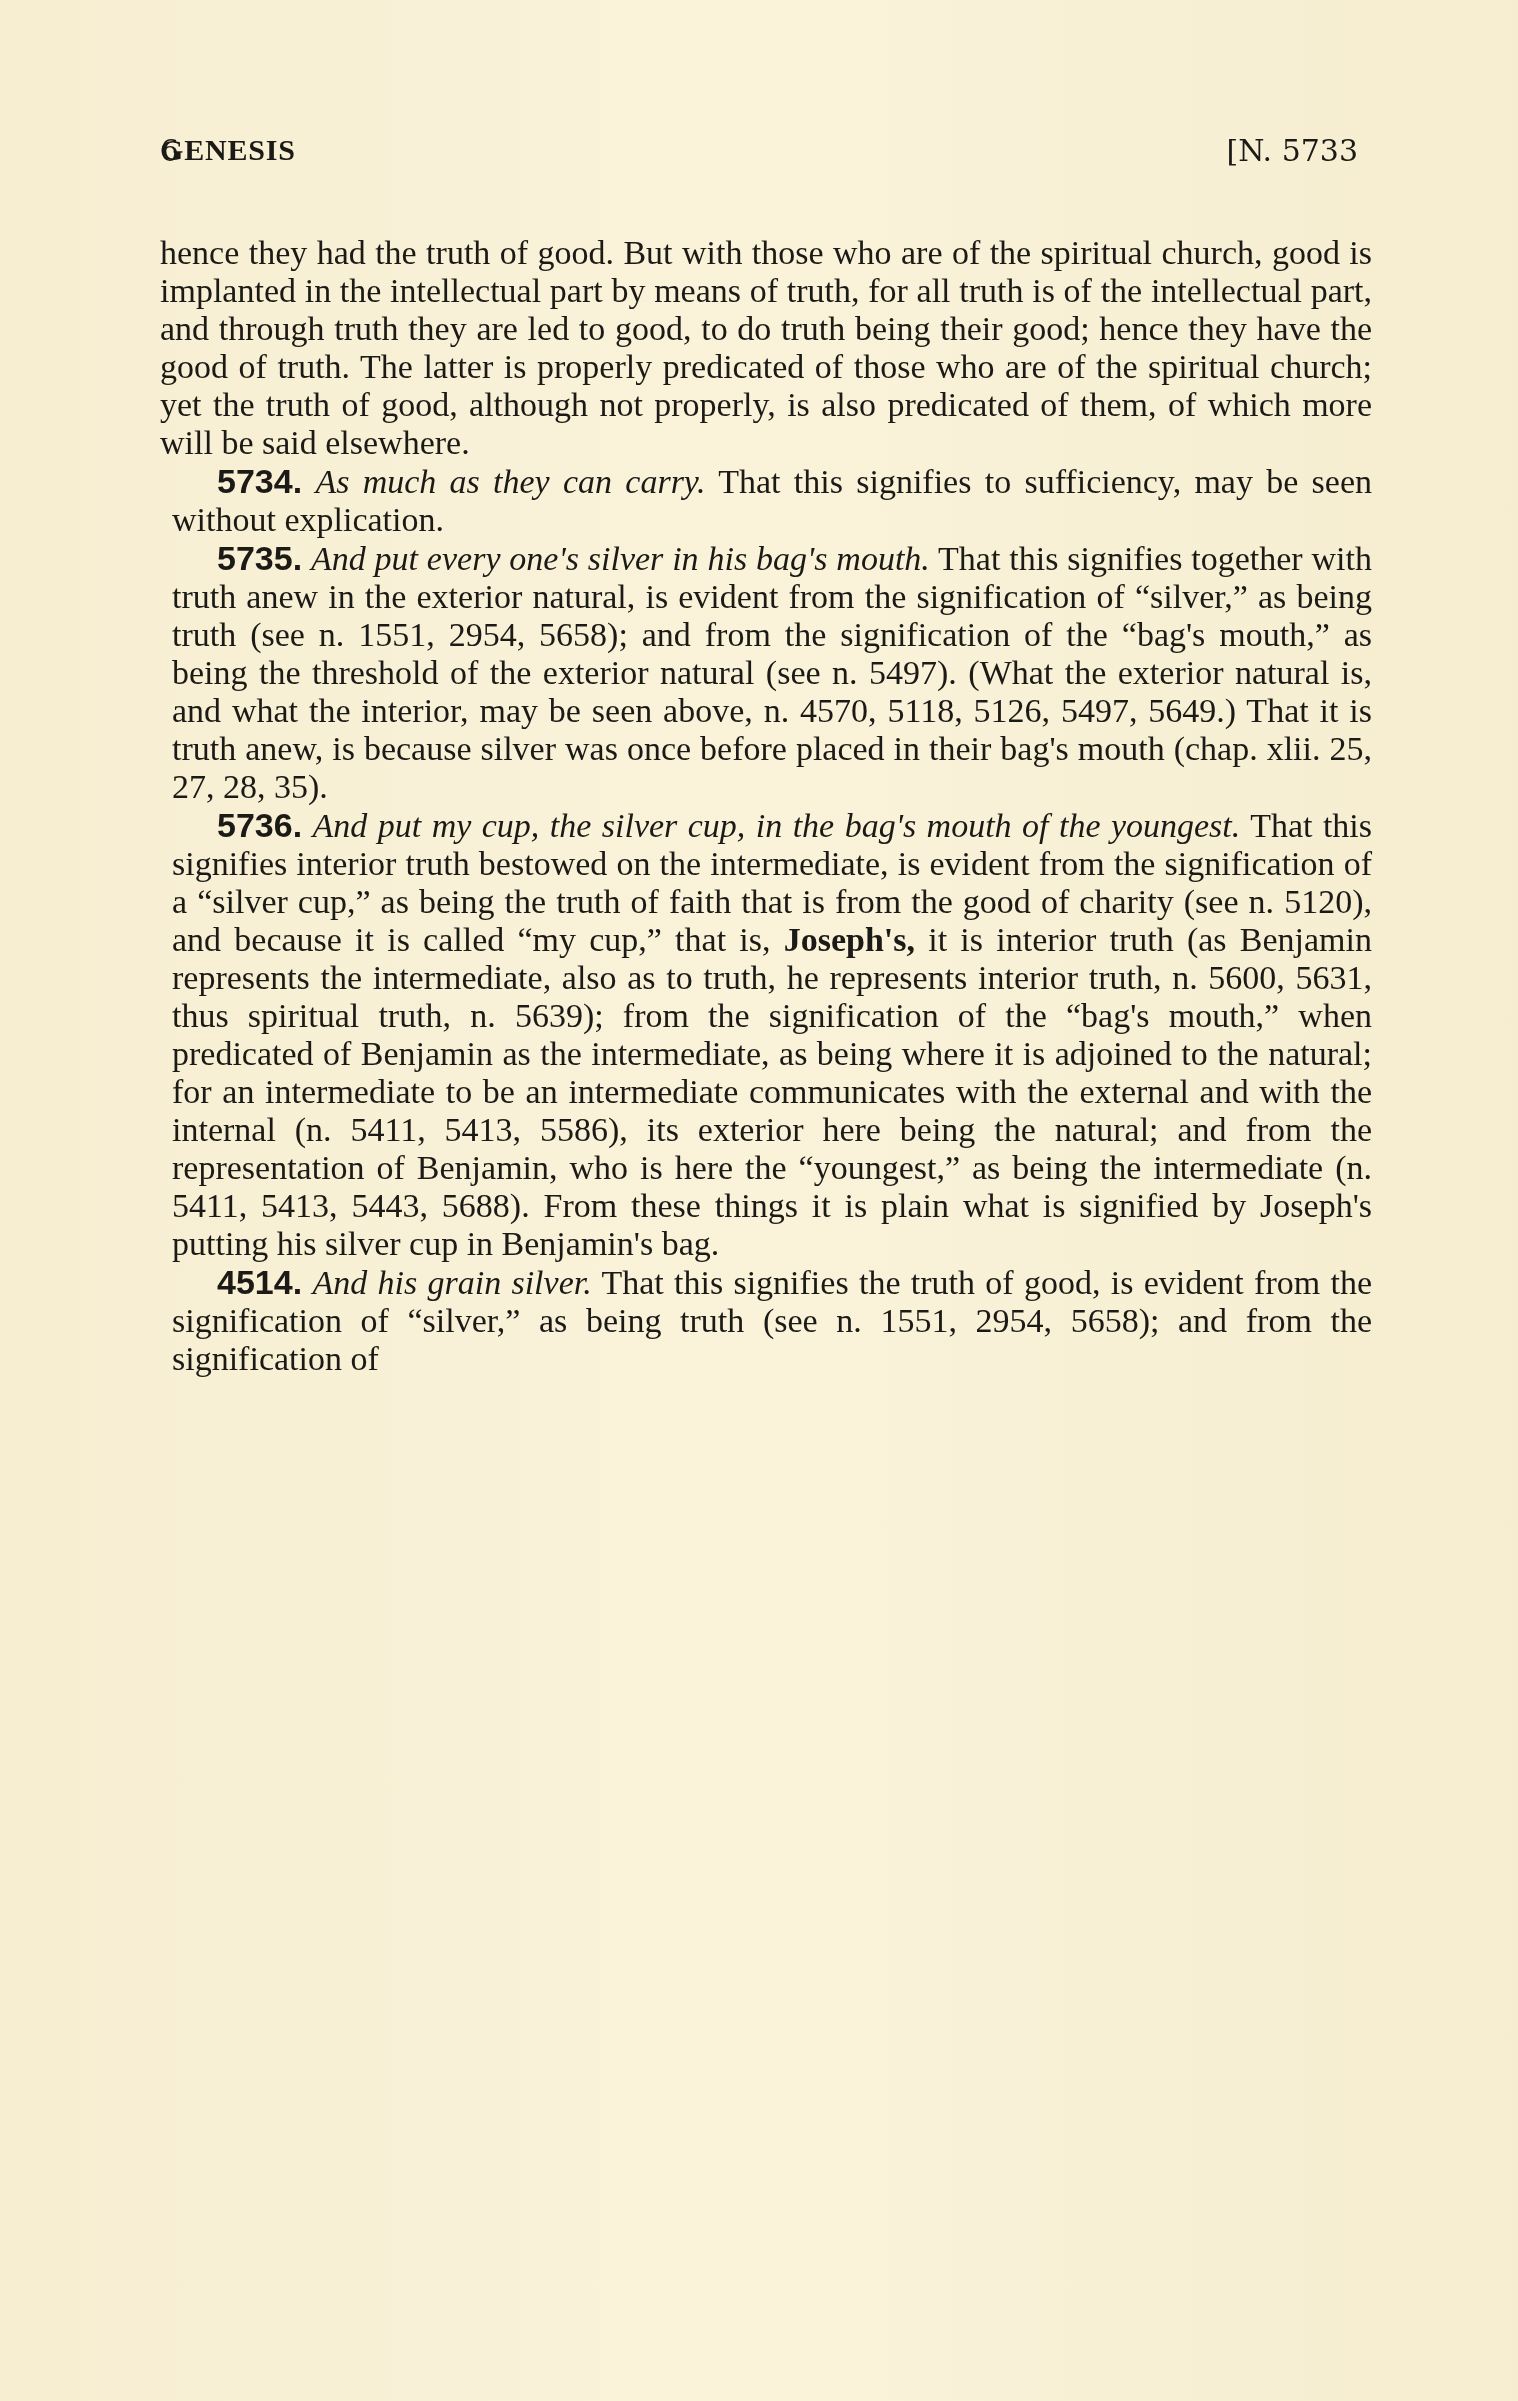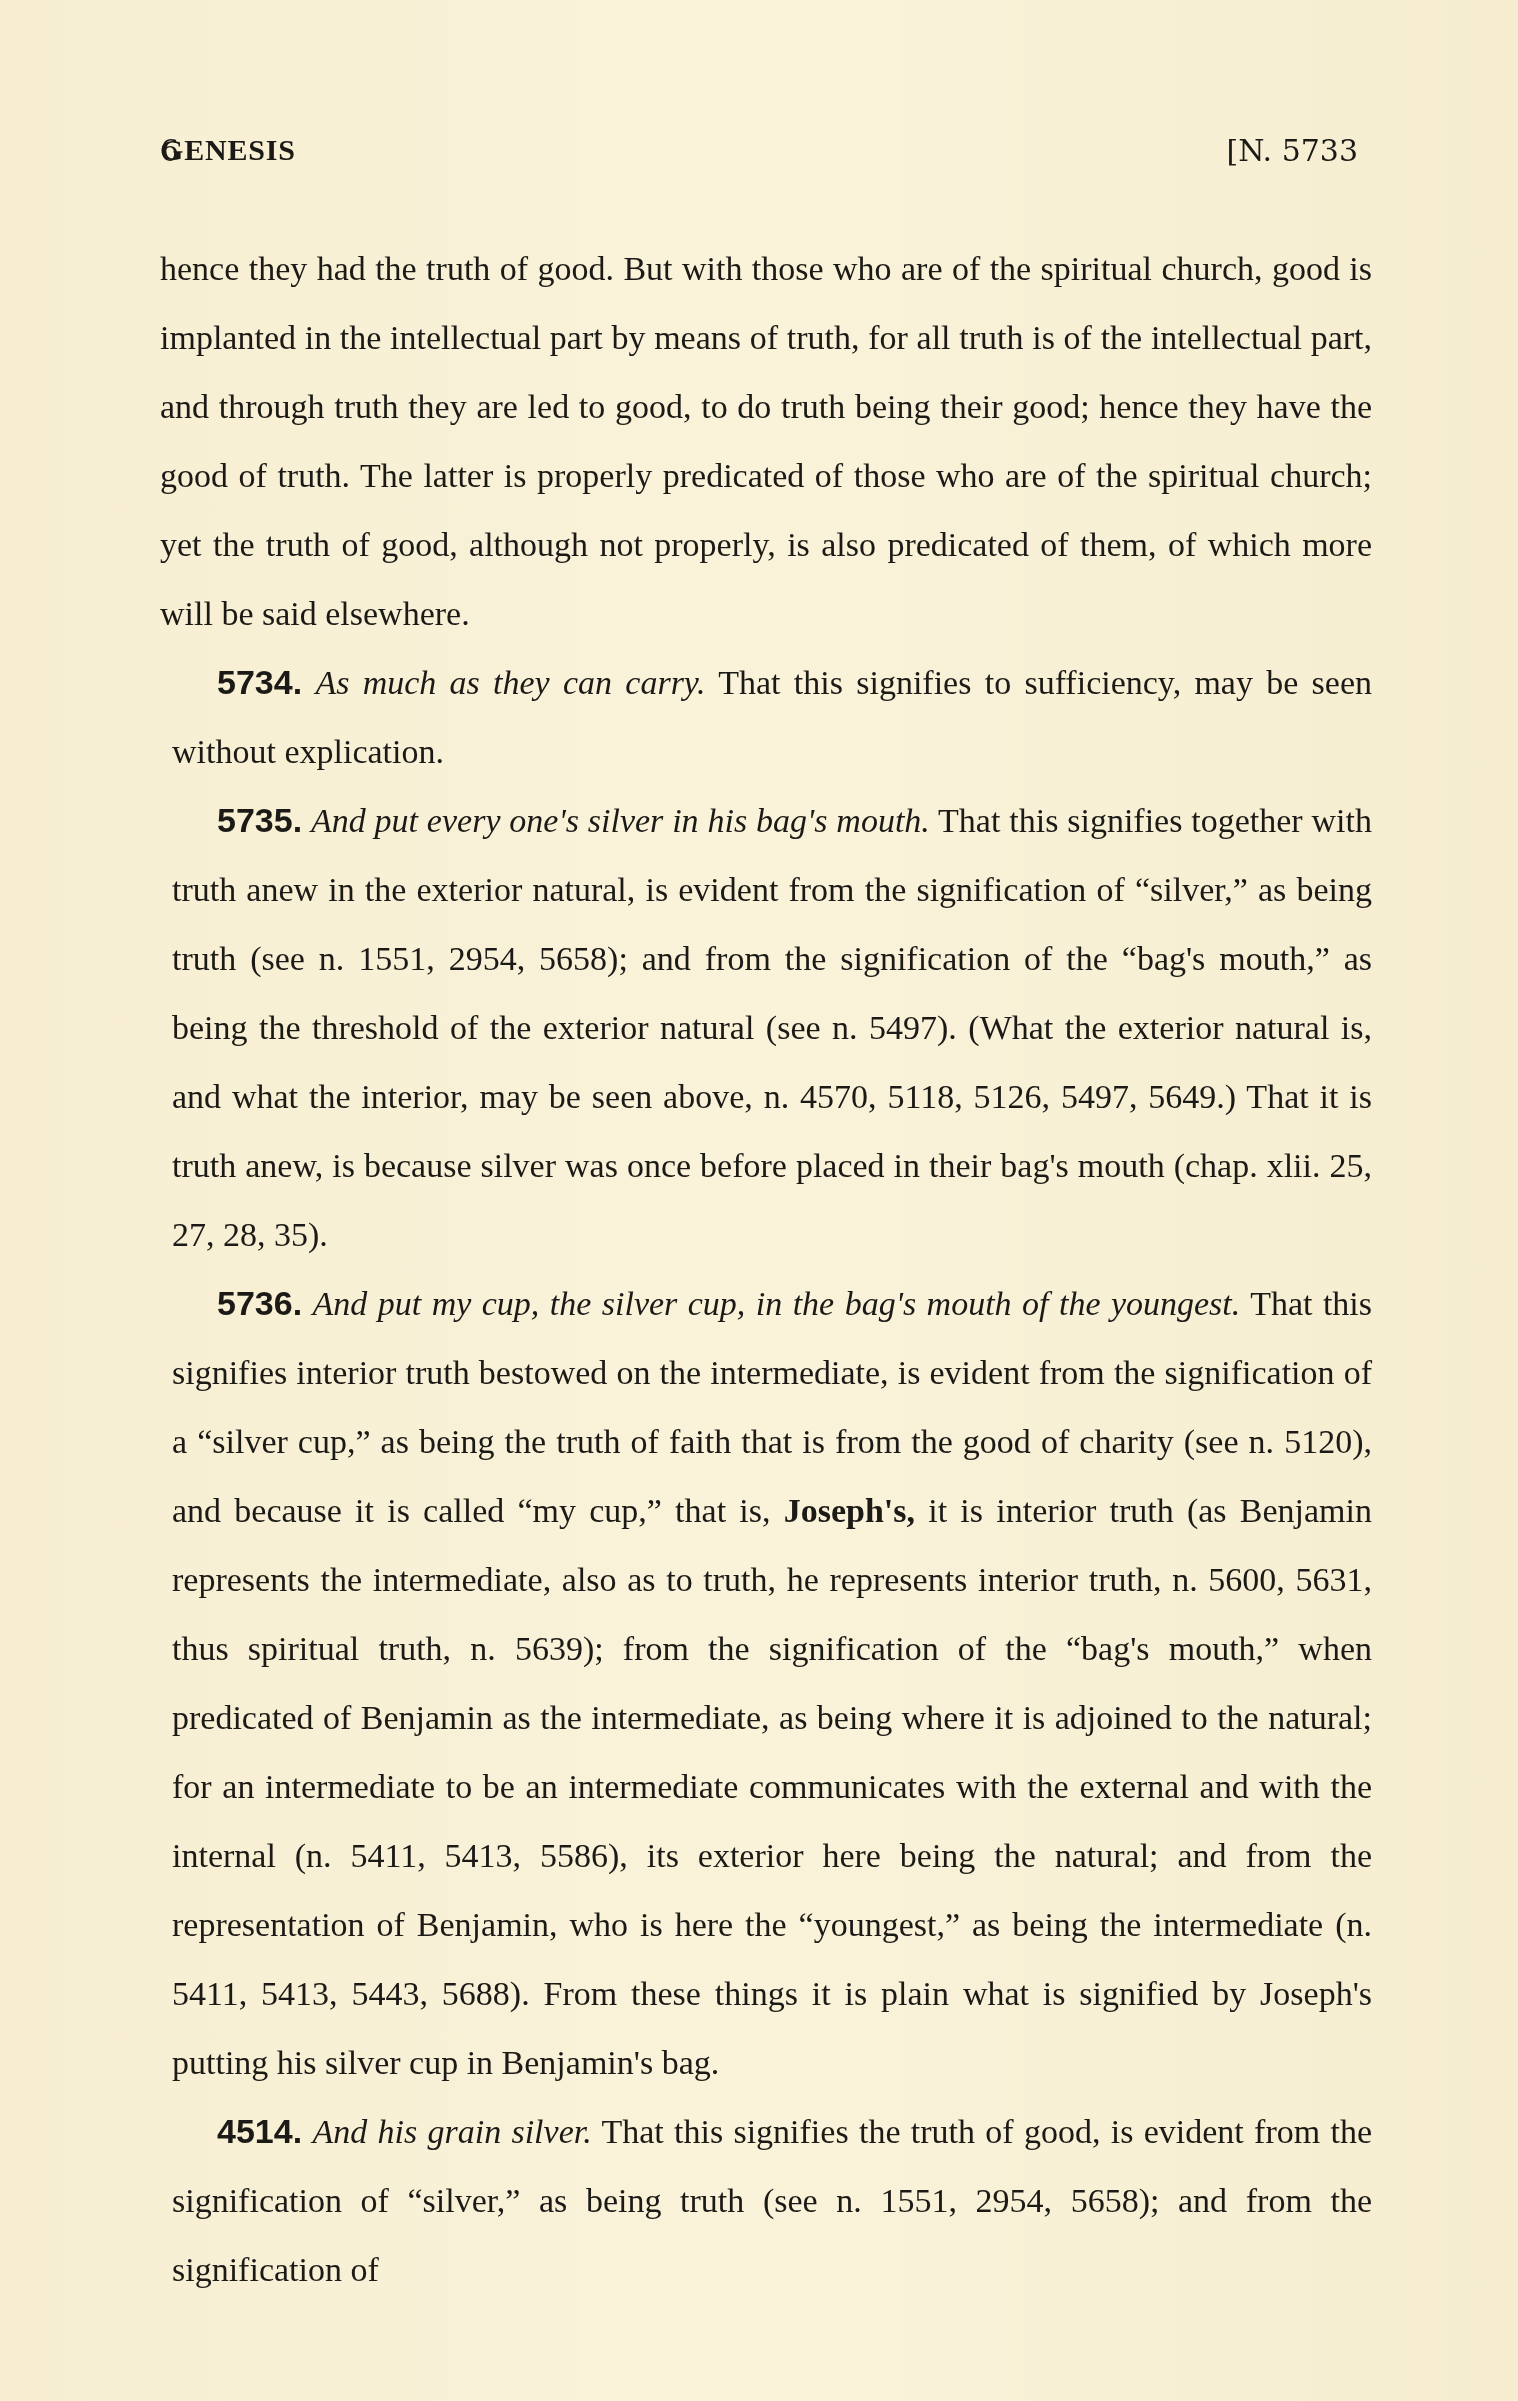--- a/index.html
+++ b/index.html
@@ -4,21 +4,21 @@
 <style>
   html,body{margin:0;padding:0;}
   body{width:1518px;height:2401px;background:#f9f1d6;position:relative;overflow:hidden;
     font-family:"DejaVu Serif","Liberation Serif",serif;color:#1c1a16;}
   .page{position:absolute;left:0;top:0;width:1518px;height:2401px;
     background:linear-gradient(90deg,#f7eed2 0%,#faf3da 50%,#f6edd0 100%);}
   .header{position:absolute;top:133px;left:160px;width:1212px;height:50px;font-size:30px;}
   .header .pn{position:absolute;left:0;top:0;}
   .header .title{position:absolute;left:0;right:0;top:0;text-align:left;font-family:"Liberation Serif",serif;font-weight:bold;letter-spacing:0.8px;}
   .header .ref{position:absolute;right:14px;top:0;}
-  .body{position:absolute;top:234px;left:160px;width:1212px;font-size:34px;line-height:69px;text-align:justify;
+  .body{position:absolute;top:234px;left:160px;width:1212px;font-size:34px;line-height:38px;text-align:justify;
     font-family:"Liberation Serif",serif;}
   .body p{margin:0;}
   .body p.para{text-indent:45px;margin-left:12px;}
   .num{font-family:"Liberation Sans",sans-serif;font-weight:bold;}
   em{font-style:italic;}
   .b{font-weight:bold;font-family:Liberation Serif, serif;}
 </style>
 </head>
 <body>
 

